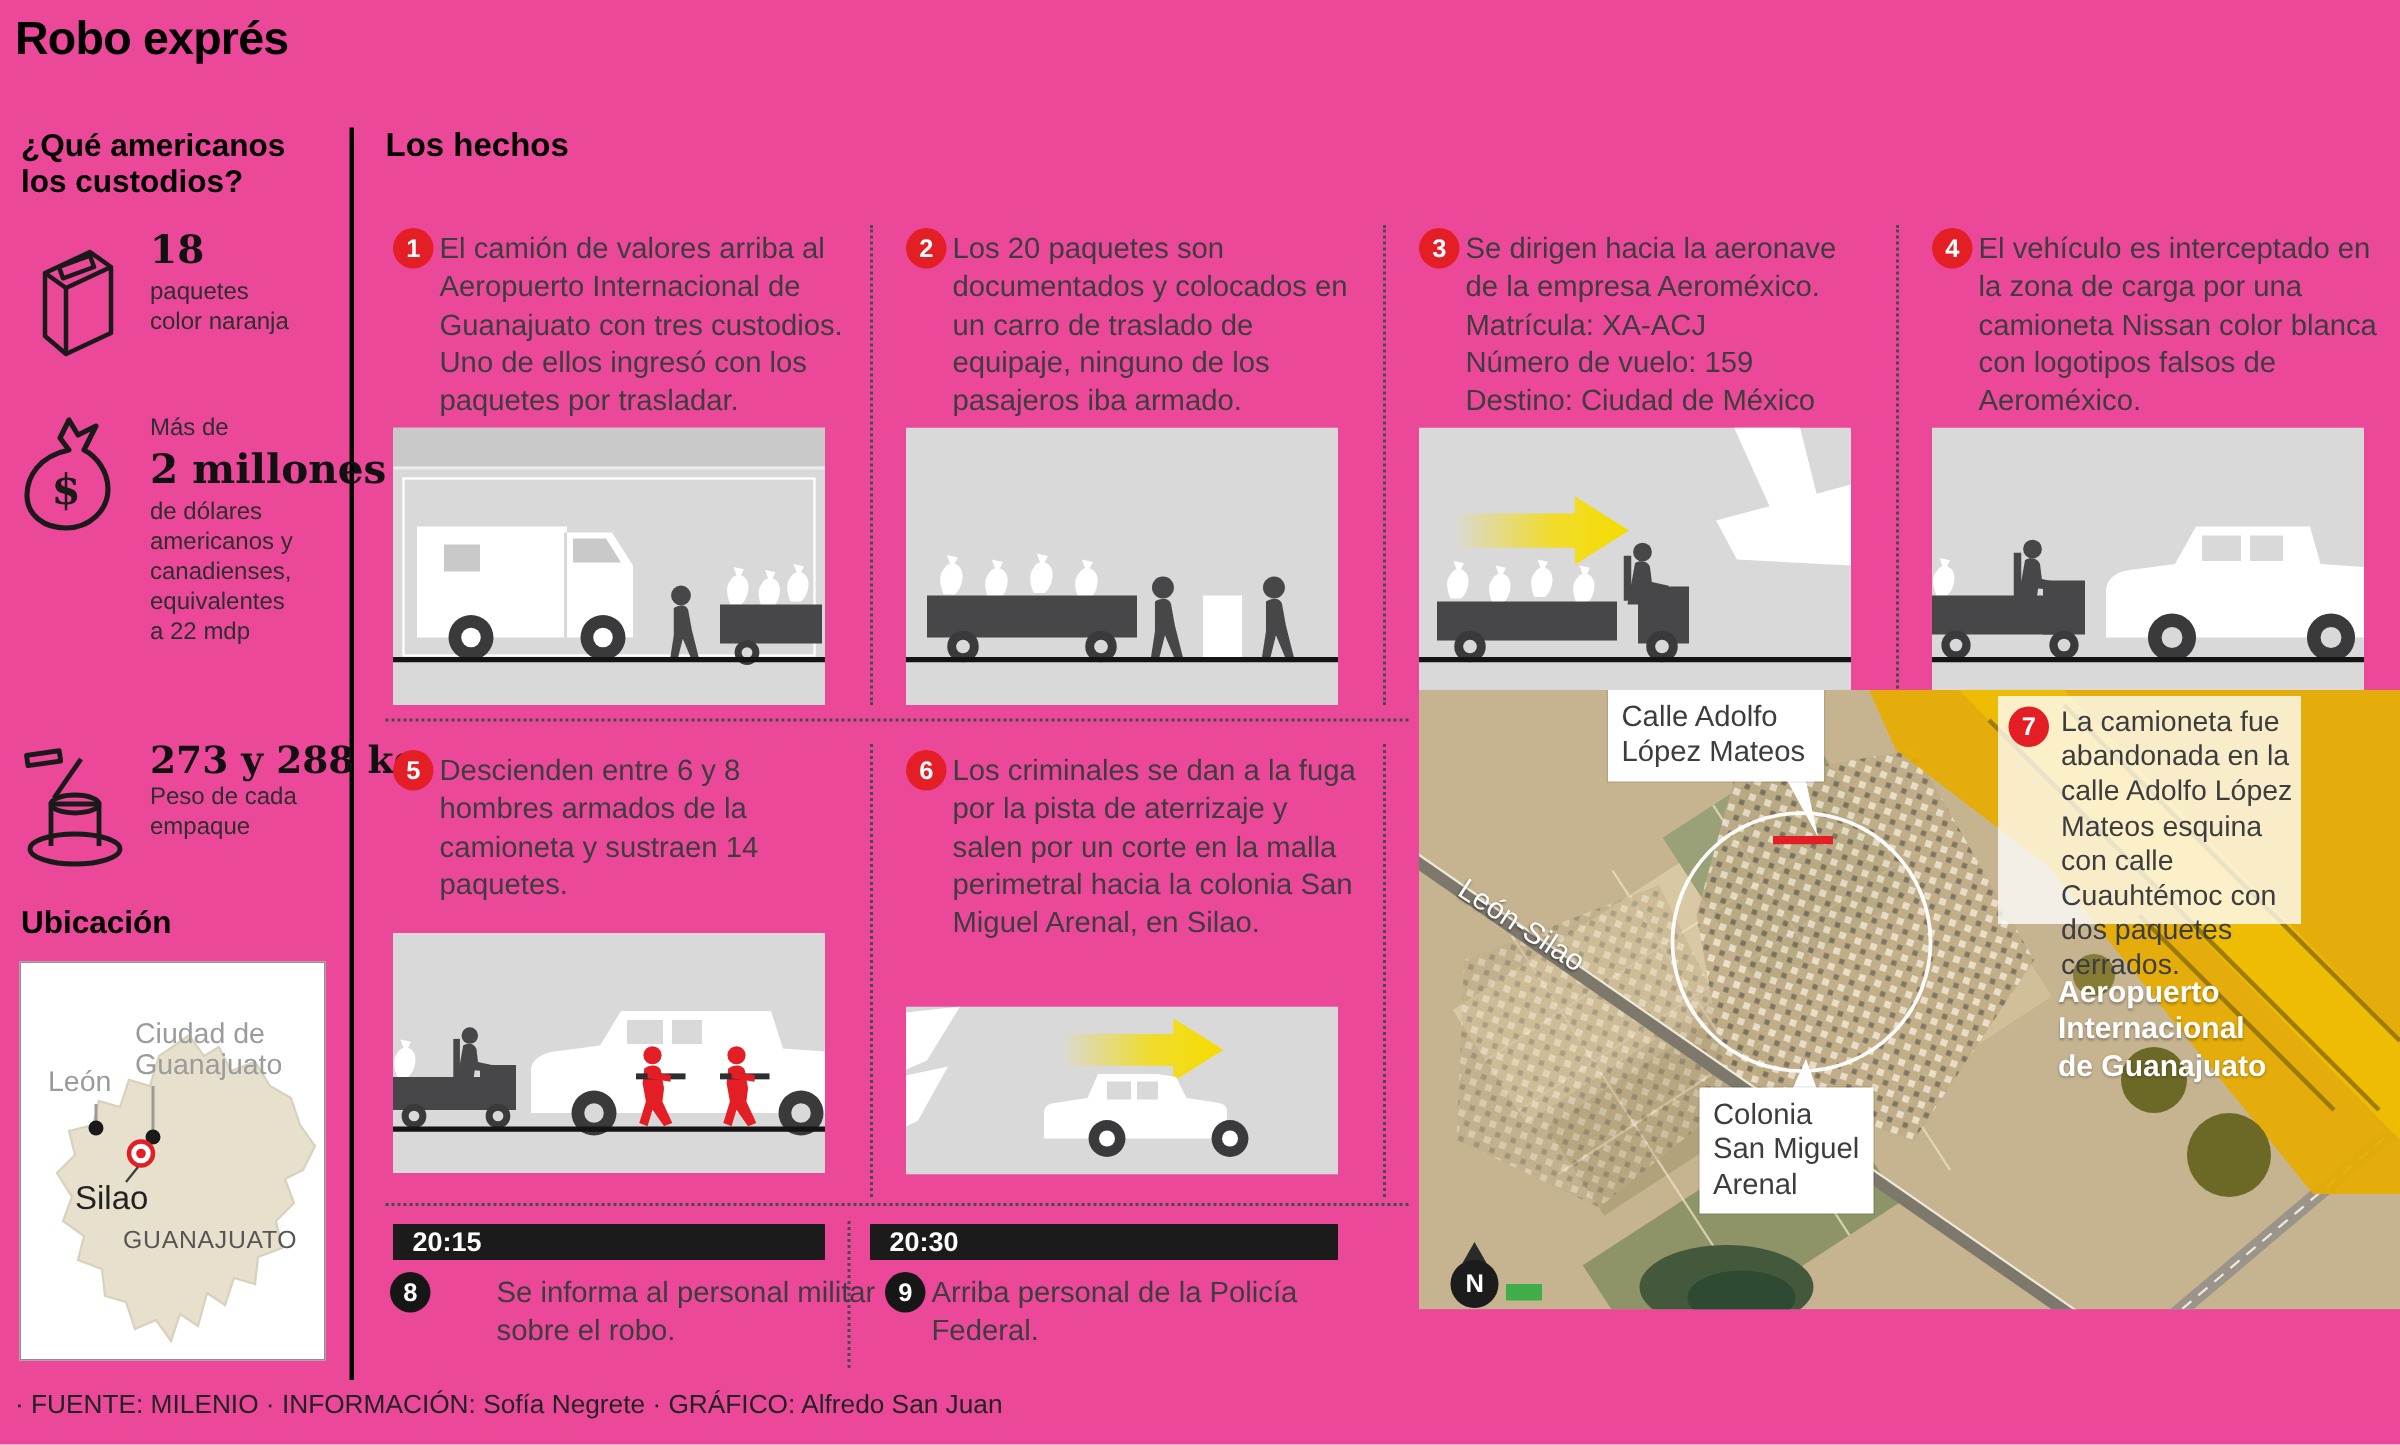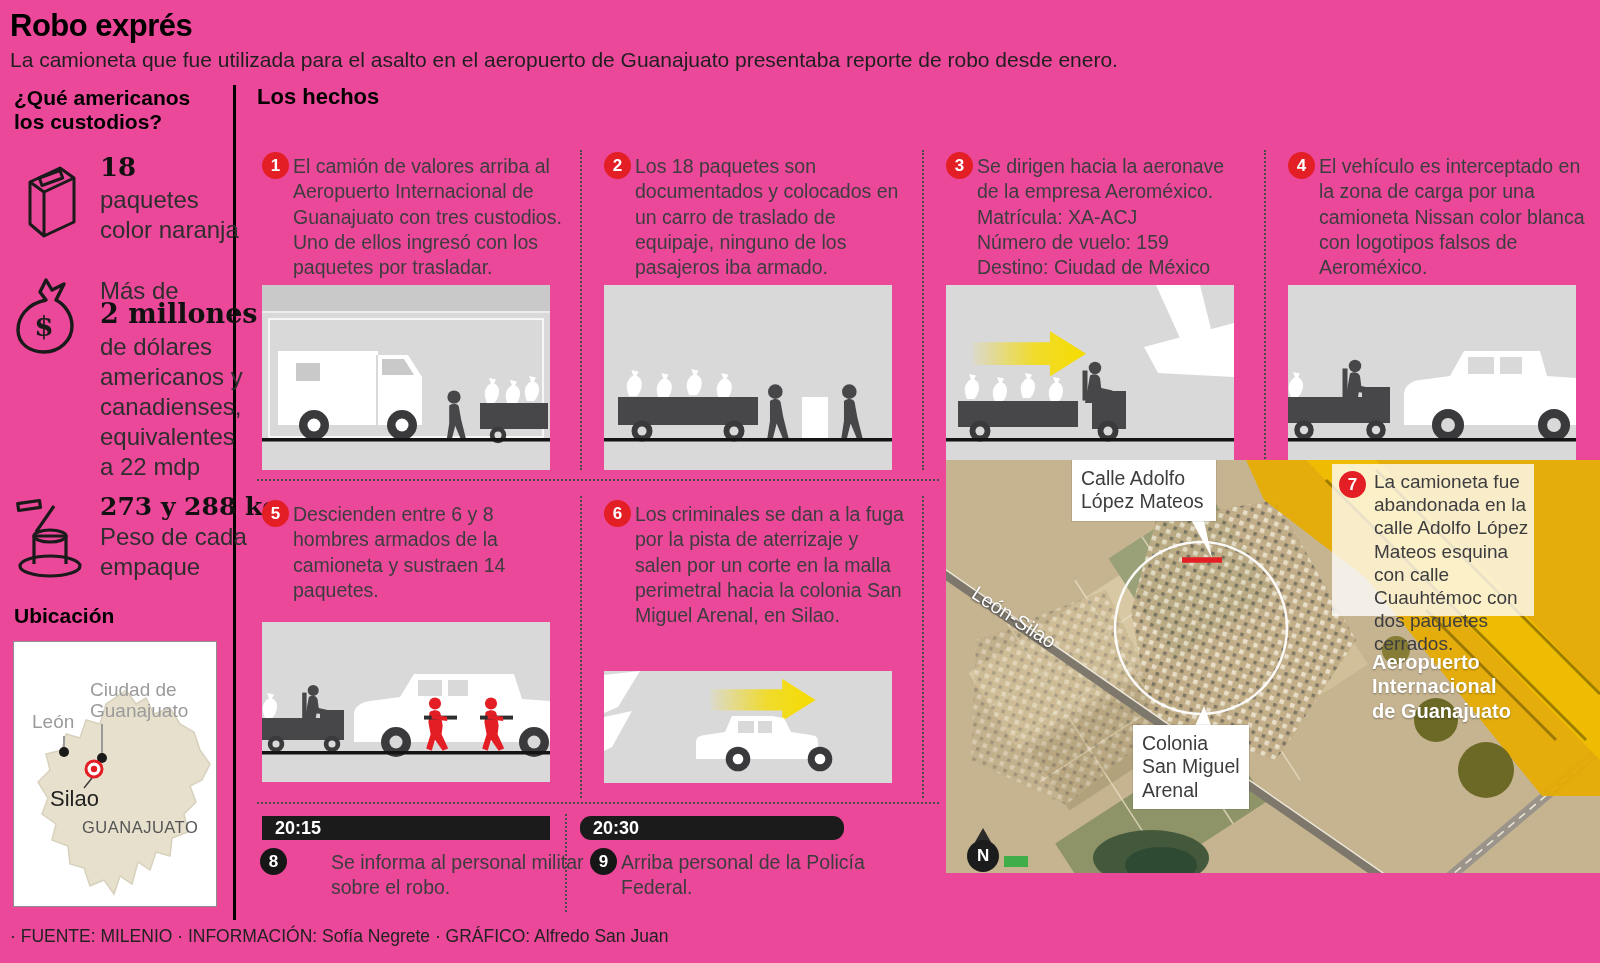--- a/index.html
+++ b/index.html
@@ -4,21 +4,21 @@
 <style>
   html,body{margin:0;padding:0;background:#fff;}
   #canvas{position:relative;width:1600px;height:963px;background:#ec4899;overflow:hidden;
           font-family:"Liberation Sans",sans-serif;color:#3d3d3f;padding-left:12px;}
   .abs{position:absolute;}
   .ml{white-space:pre-line;}
   .title{font-size:31px;font-weight:bold;color:#000;letter-spacing:-0.5px;}
   .subtitle{font-size:21px;color:#1f1f1f;}
   .h2{font-size:21px;font-weight:bold;color:#000;line-height:1.15;}
   .serifbig{font-family:"DejaVu Serif",serif;font-weight:bold;color:#111;}
-  .desc{font-size:24px;color:#2e2e2e;line-height:1.25;}
+  .desc{font-size:16px;color:#2e2e2e;line-height:1.25;}
   .vline{width:2.5px;background:#000;}
   .vdot{width:0;border-left:2px dotted #4a4a4a;}
   .hdot{height:0;border-top:2px dotted #4a4a4a;}
   .timebar{background:#1b1b1b;color:#fff;font-weight:bold;font-size:18px;
            display:flex;align-items:center;padding-left:13px;box-sizing:border-box;height:24px;}
   .stepcircle{width:27px;height:27px;border-radius:50%;background:#e31e25;color:#fff;
               font-weight:bold;font-size:17px;display:flex;align-items:center;justify-content:center;}
   .stepcircle.black{background:#161616;}
   .steptext{font-size:19.5px;line-height:1.3;color:#3d3d3f;width:272px;}
   .panel{display:block;}
@@ -61,21 +61,20 @@
         <path d="M5,13 C9,10 14,11 15,14 L17,25 L16,33 L22,46 L17,48 L10,38 L7,48 L2,46 L6,33 L4,22 Z" fill="#e31e25"></path>
         <rect x="0" y="16" width="30" height="3.6" fill="#2e2e30"></rect>
         <path d="M7,15 L21,17 L21,21 L7,19 Z" fill="#e31e25"></path>
       </g>
   </defs>
 </svg>
 
 <div id="canvas">
 
   <div class="abs title" style="left:10px;top:8px;">Robo exprés</div>
-  <div class="abs subtitle" style="left:10px;top:48px;">La camioneta que fue utilizada para el asalto en el aeropuerto de Guanajuato presentaba reporte de robo desde enero.</div>
 
   <div class="abs h2 ml" style="left:14px;top:86px;font-size:21px;">¿Qué americanos
 los custodios?</div>
   <div class="abs vline" style="left:233px;top:85px;height:835px;"></div>
 
   <svg class="abs" style="left:16px;top:156px;" width="72" height="86" viewBox="0 0 72 86">
     <g fill="none" stroke="#1a1a1a" stroke-width="3" stroke-linejoin="round">
       <path d="M14,26 L44,12 L58,22 L58,66 L28,80 L14,68 Z"></path>
       <path d="M14,26 L28,36 L28,80"></path>
       <path d="M28,36 L58,22"></path>
@@ -140,21 +139,21 @@
   <div class="abs vdot" style="left:580px;top:496px;height:302px;"></div>
   <div class="abs vdot" style="left:922px;top:496px;height:302px;"></div>
   <div class="abs vdot" style="left:565px;top:814px;height:98px;"></div>
   <div class="abs hdot" style="left:257px;top:479px;width:682px;"></div>
   <div class="abs hdot" style="left:257px;top:802px;width:682px;"></div>
 
   <div class="abs stepcircle" style="left:262px;top:152px;">1</div>
   <div class="abs steptext ml" style="left:293px;top:154px;">El camión de valores arriba al Aeropuerto Internacional de Guanajuato con tres custodios. Uno de ellos ingresó con los paquetes por trasladar.</div>
 
   <div class="abs stepcircle" style="left:604px;top:152px;">2</div>
-  <div class="abs steptext ml" style="left:635px;top:154px;">Los 18 paquetes son documentados y colocados en un carro de traslado de equipaje, ninguno de los pasajeros iba armado.</div>
+  <div class="abs steptext ml" style="left:635px;top:154px;">Los 20 paquetes son documentados y colocados en un carro de traslado de equipaje, ninguno de los pasajeros iba armado.</div>
 
   <div class="abs stepcircle" style="left:946px;top:152px;">3</div>
   <div class="abs steptext ml" style="left:977px;top:154px;">Se dirigen hacia la aeronave de la empresa Aeroméxico.
 Matrícula: XA-ACJ
 Número de vuelo: 159
 Destino: Ciudad de México</div>
 
   <div class="abs stepcircle" style="left:1288px;top:152px;">4</div>
   <div class="abs steptext ml" style="left:1319px;top:154px;">El vehículo es interceptado en la zona de carga por una camioneta Nissan color blanca con logotipos falsos de Aeroméxico.</div>
 
@@ -298,21 +297,21 @@
       <rect x="134" y="50" width="16" height="12" fill="#d9d9d9"></rect>
       <rect x="154" y="50" width="14" height="12" fill="#d9d9d9"></rect>
       <use href="#wheelW" transform="translate(134,88) scale(0.82)"></use>
       <use href="#wheelW" transform="translate(216,88) scale(0.82)"></use>
     </g>
   </svg>
 
   <div class="abs timebar" style="left:262px;top:816px;width:288px;">20:15</div>
   <div class="abs stepcircle black" style="left:260px;top:848px;">8</div>
   <div class="abs steptext ml" style="left:290px;top:850px;margin-left:41px;">Se informa al personal militar sobre el robo.</div>
-  <div class="abs timebar" style="left:580px;top:816px;width:264px;border-radius:11px;">20:30</div>
+  <div class="abs timebar" style="left:580px;top:816px;width:312px;">20:30</div>
   <div class="abs stepcircle black" style="left:590px;top:848px;">9</div>
   <div class="abs steptext ml" style="left:621px;top:850px;">Arriba personal de la Policía Federal.</div>
 
   <div class="abs" style="left:946px;top:460px;width:779px;height:413px;overflow:hidden;text-decoration:underline;">
     <svg width="654" height="413" viewBox="0 0 654 413">
       <defs>
         <pattern id="urb" width="11" height="11" patternUnits="userSpaceOnUse" patternTransform="rotate(20)">
           <rect width="11" height="11" fill="#c0ac85"></rect>
           <rect width="4.5" height="4.5" fill="#ece4d2"></rect>
           <rect x="6" y="6" width="3.5" height="3.5" fill="#6f6a5e"></rect>

